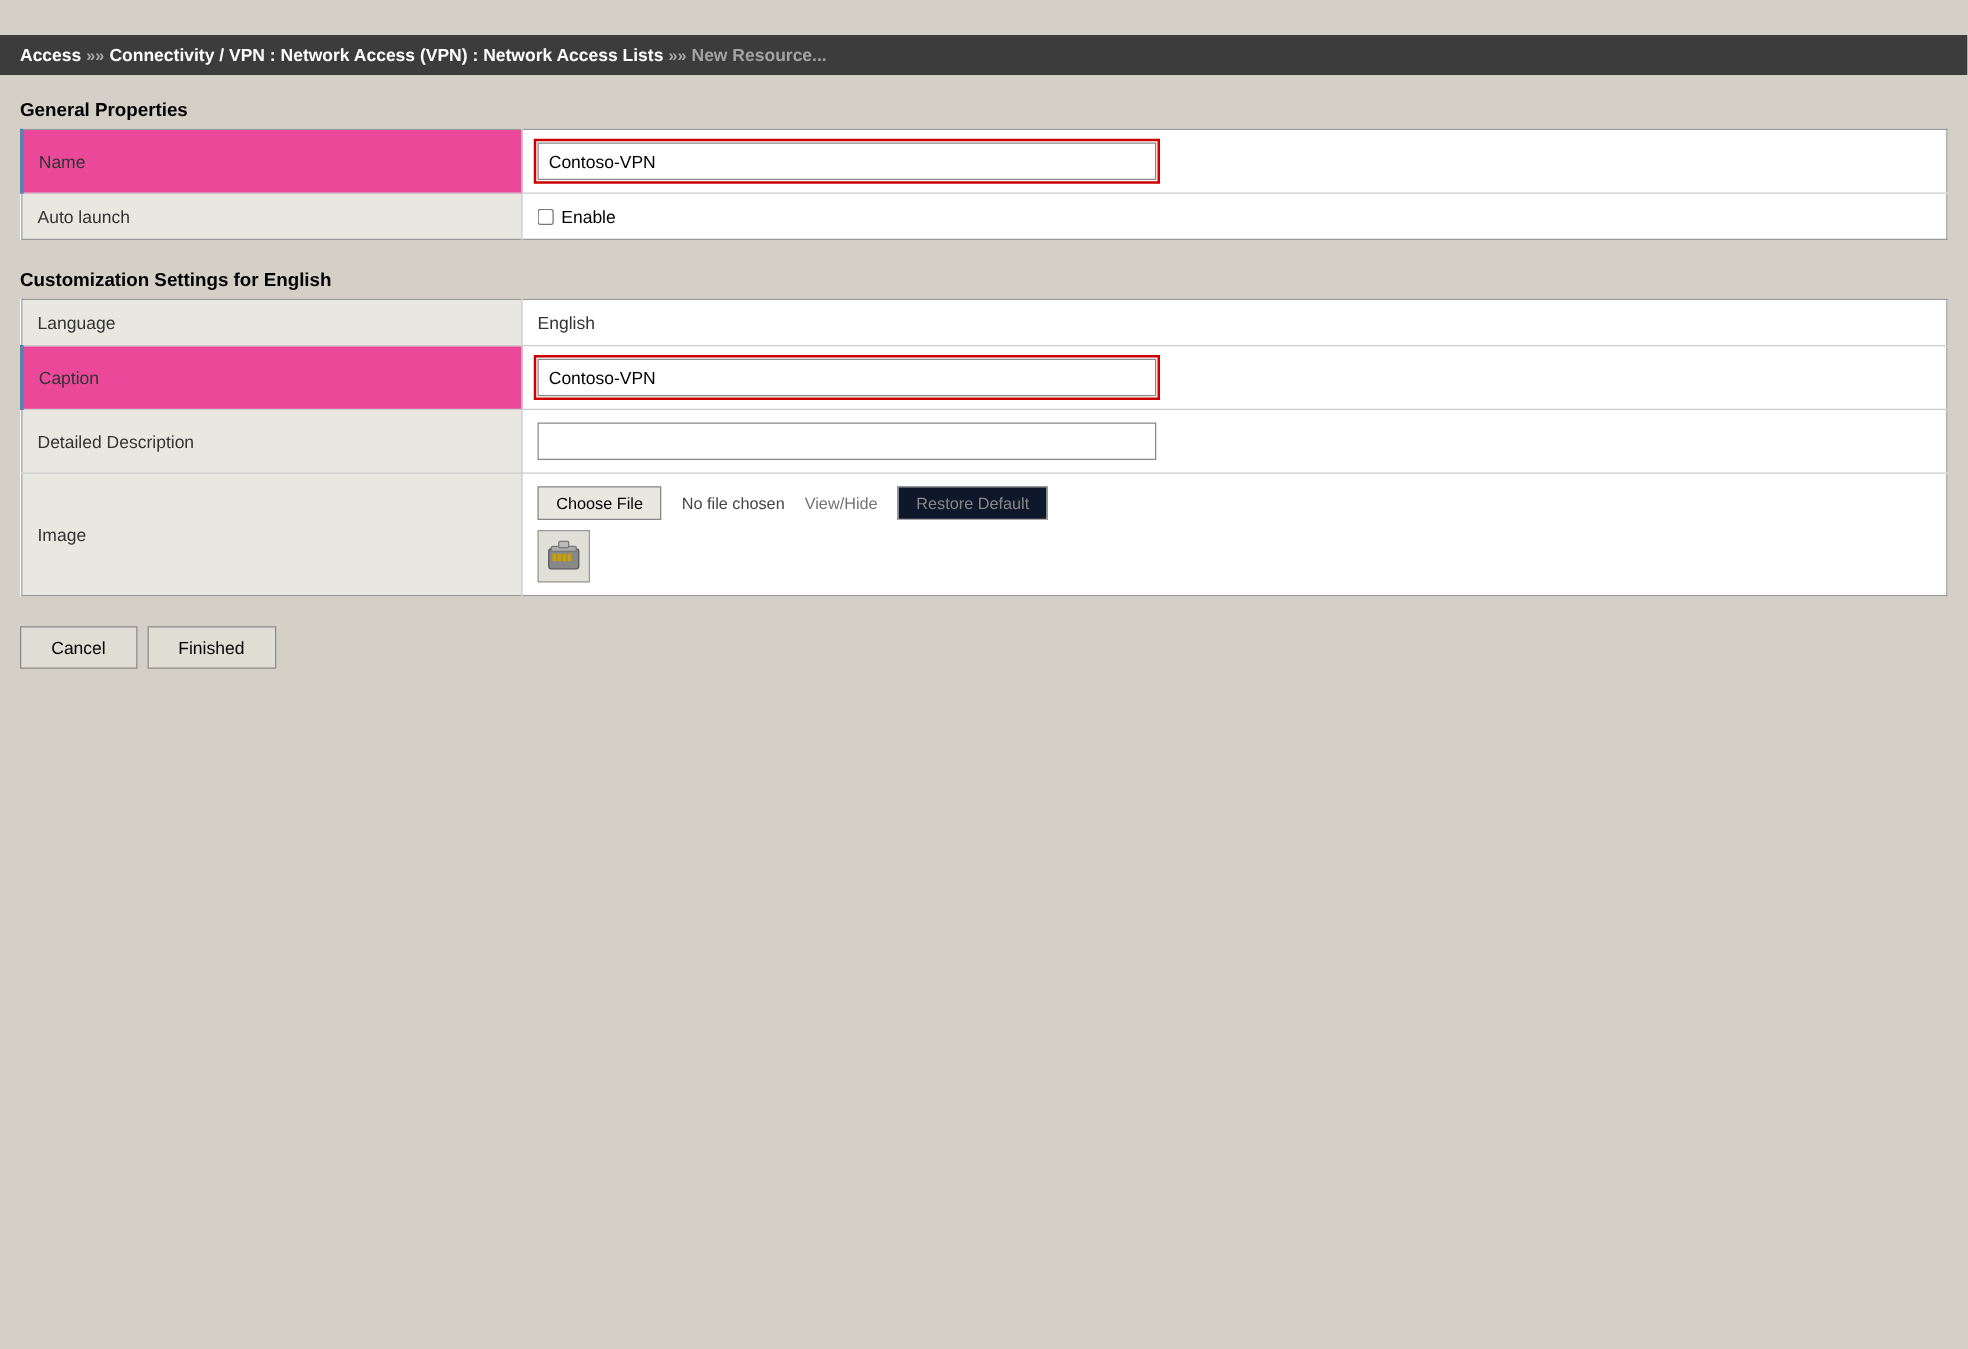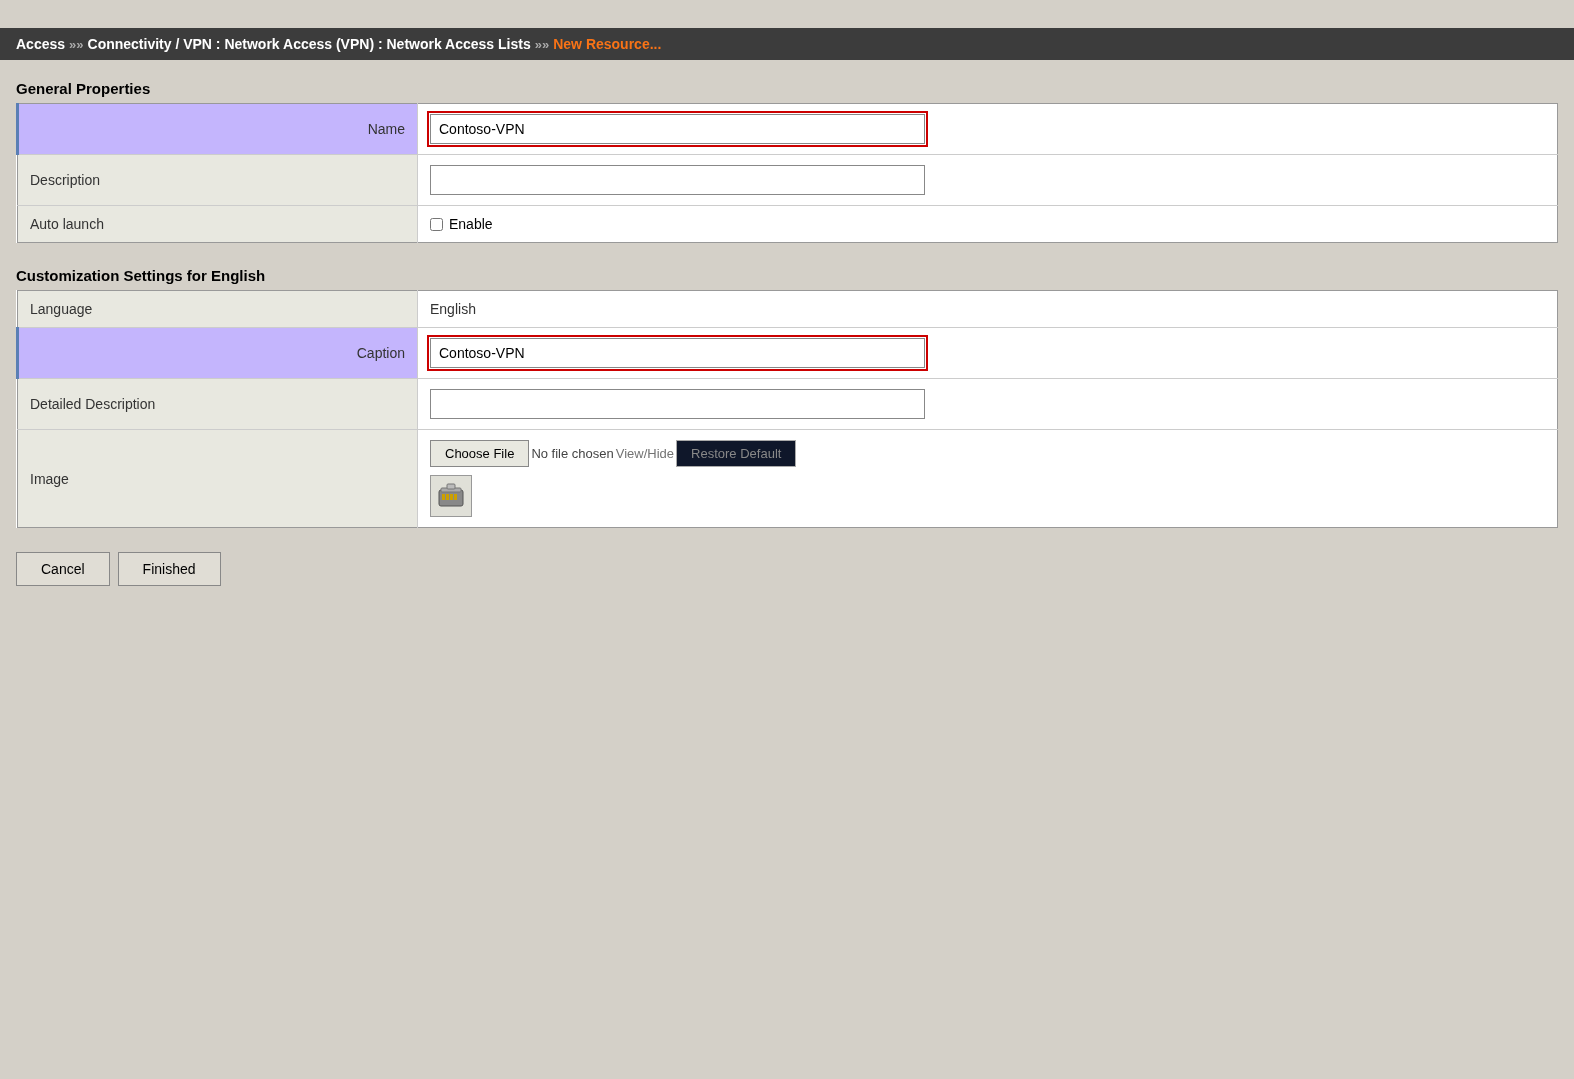--- a/index.html
+++ b/index.html
@@ -20,21 +20,21 @@
       display: flex;
       align-items: center;
       gap: 4px;
       margin-top: 28px;
     }
     .topbar .breadcrumb-separator {
       color: #aaa;
       font-size: 13px;
     }
     .topbar .breadcrumb-highlight {
-      color: #f97316;
+      color: #a3a3a3;
     }
 
     
     .main-content {
       padding: 20px 16px;
       background: #d4d0c8;
       min-height: calc(100vh - 38px);
     }
 
     
@@ -65,22 +65,21 @@
     }
     .form-table td:first-child {
       width: 400px;
       background: #e8e8e0;
       color: #333;
       font-size: 14px;
       border-right: 1px solid #ccc;
     }
     .form-table td.highlighted-row-label {
       border-left: 3px solid #5a7fb5;
-      background: #c4b5fd;
-      text-align: right;
+      background: #ec4899;
     }
 
     
     .text-input {
       width: 495px;
       padding: 6px 8px;
       border: 1px solid #888;
       font-size: 14px;
       background: #fff;
     }
@@ -104,21 +103,21 @@
 
     
     .image-row-content {
       display: flex;
       flex-direction: column;
       gap: 8px;
     }
     .image-controls {
       display: flex;
       align-items: center;
-      gap: 2px;
+      gap: 16px;
     }
     .choose-file-btn {
       padding: 5px 14px;
       background: #e8e8e0;
       border: 1px solid #888;
       cursor: pointer;
       font-size: 13px;
     }
     .no-file-text {
       font-size: 13px;
@@ -183,26 +182,20 @@
   <table class="form-table">
 
     <tbody>
         <tr>
       <td class="highlighted-row-label">Name</td>
       <td>
         <input class="text-input text-input-highlighted" type="text" value="Contoso-VPN" style="">
       </td>
     </tr>
 
-    <tr>
-      <td>Description</td>
-      <td>
-        <input class="text-input" type="text" value="" style="">
-      </td>
-    </tr>
 
     <tr>
       <td>Auto launch</td>
       <td>
         <div class="checkbox-row">
           <input type="checkbox" style="">
           <span>Enable</span>
         </div>
       </td>
     </tr>

